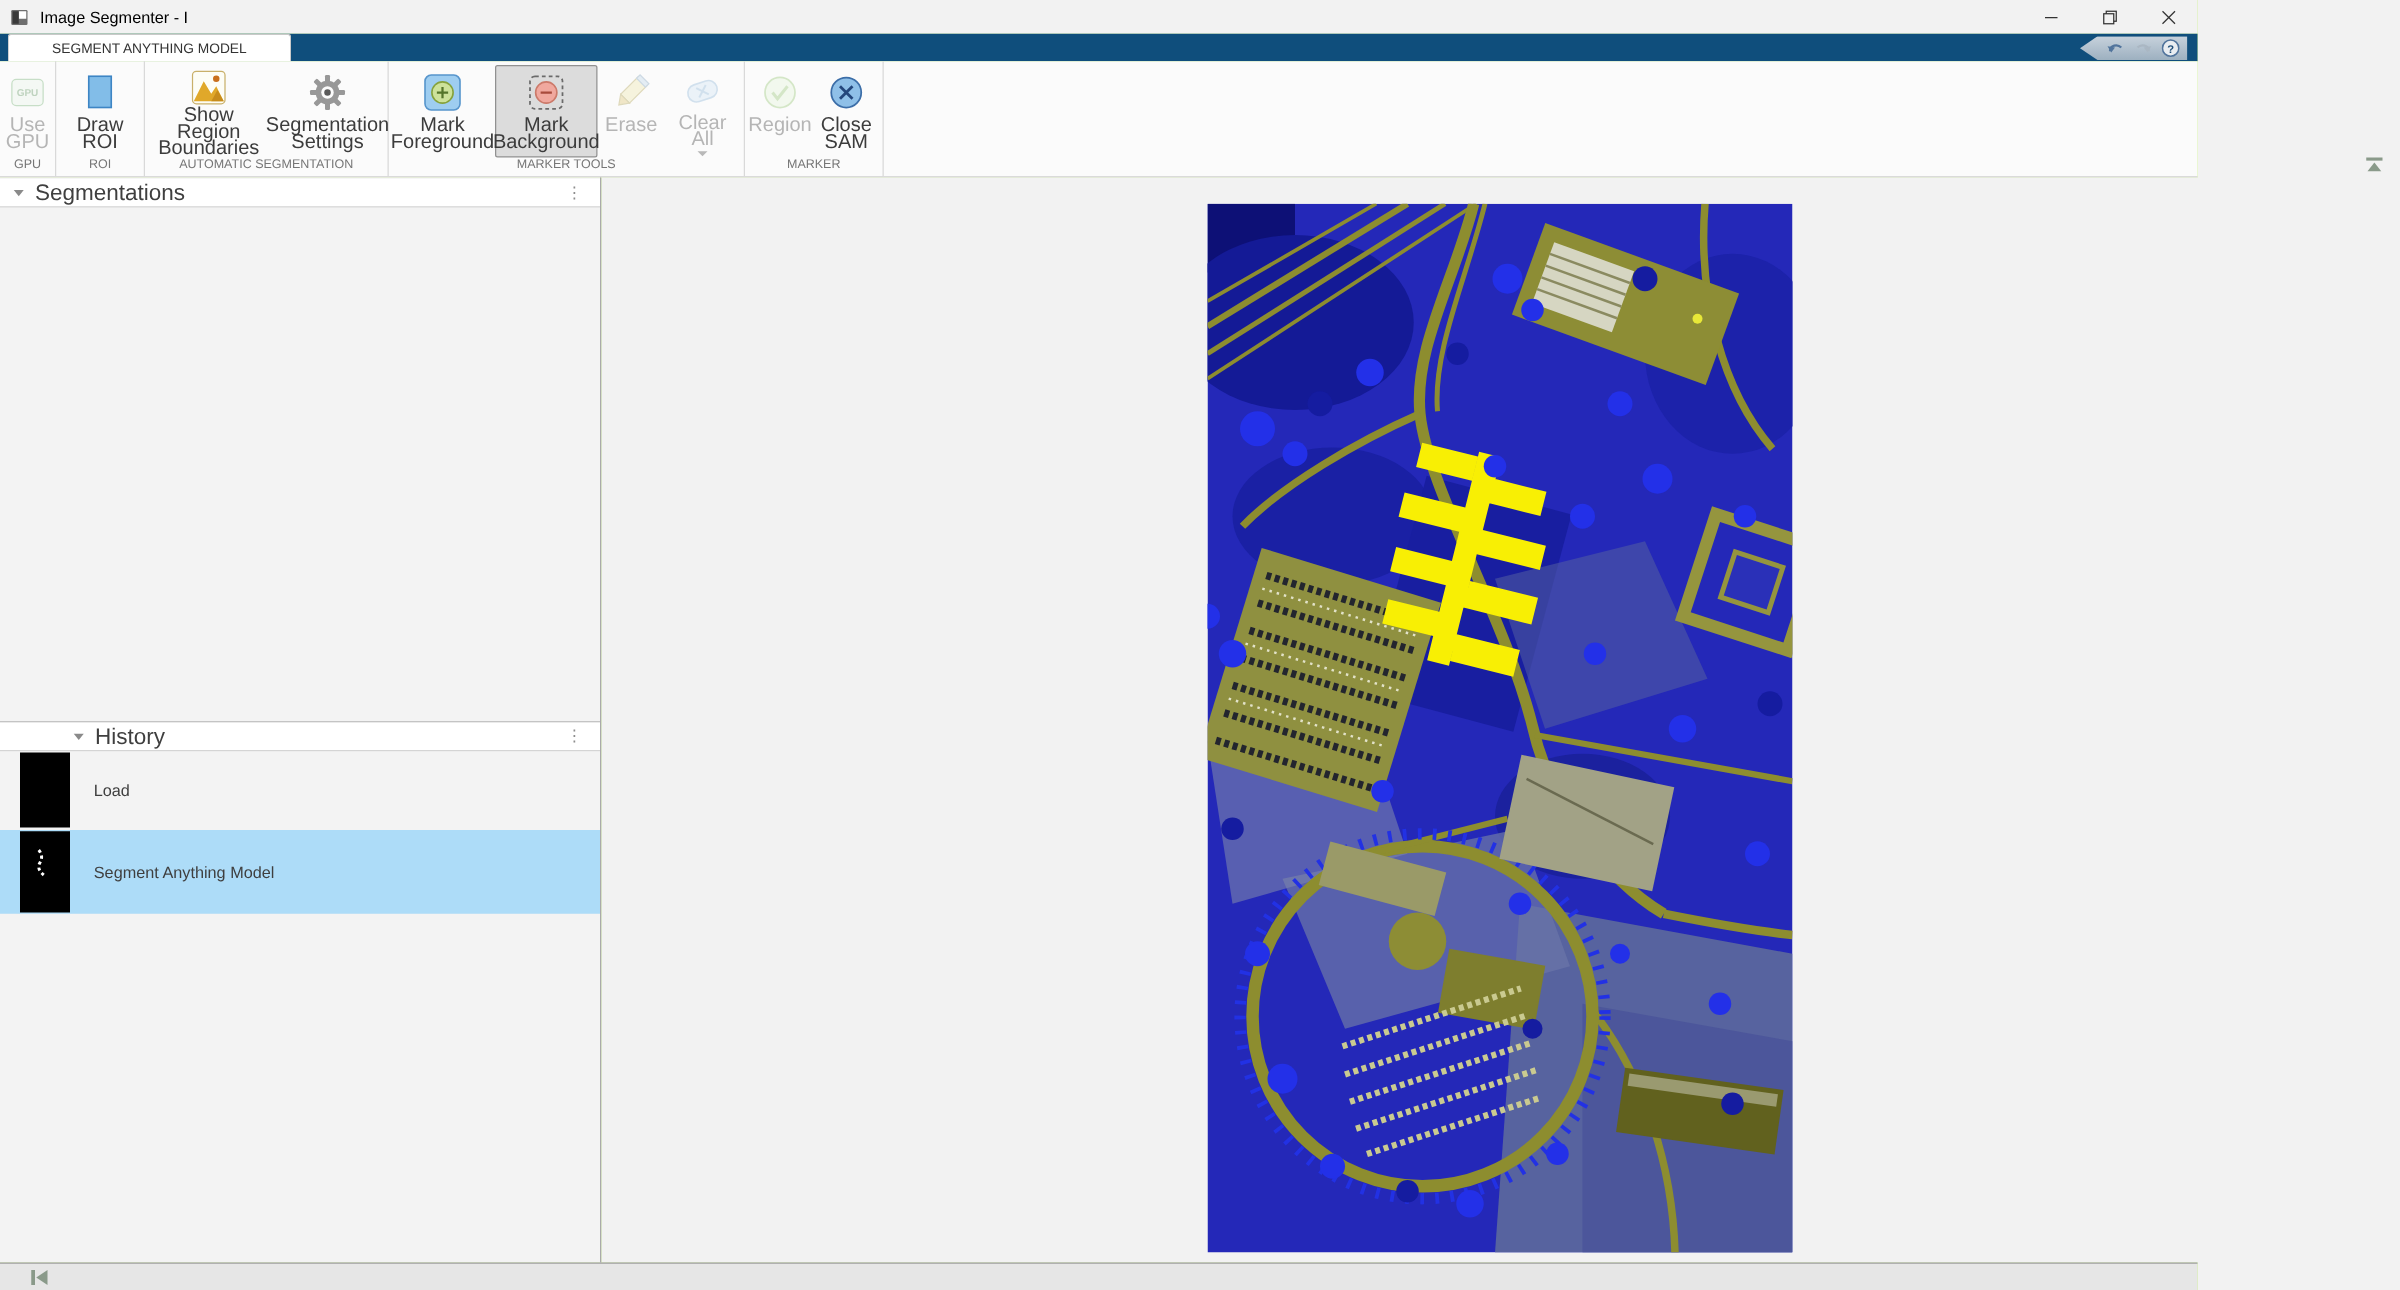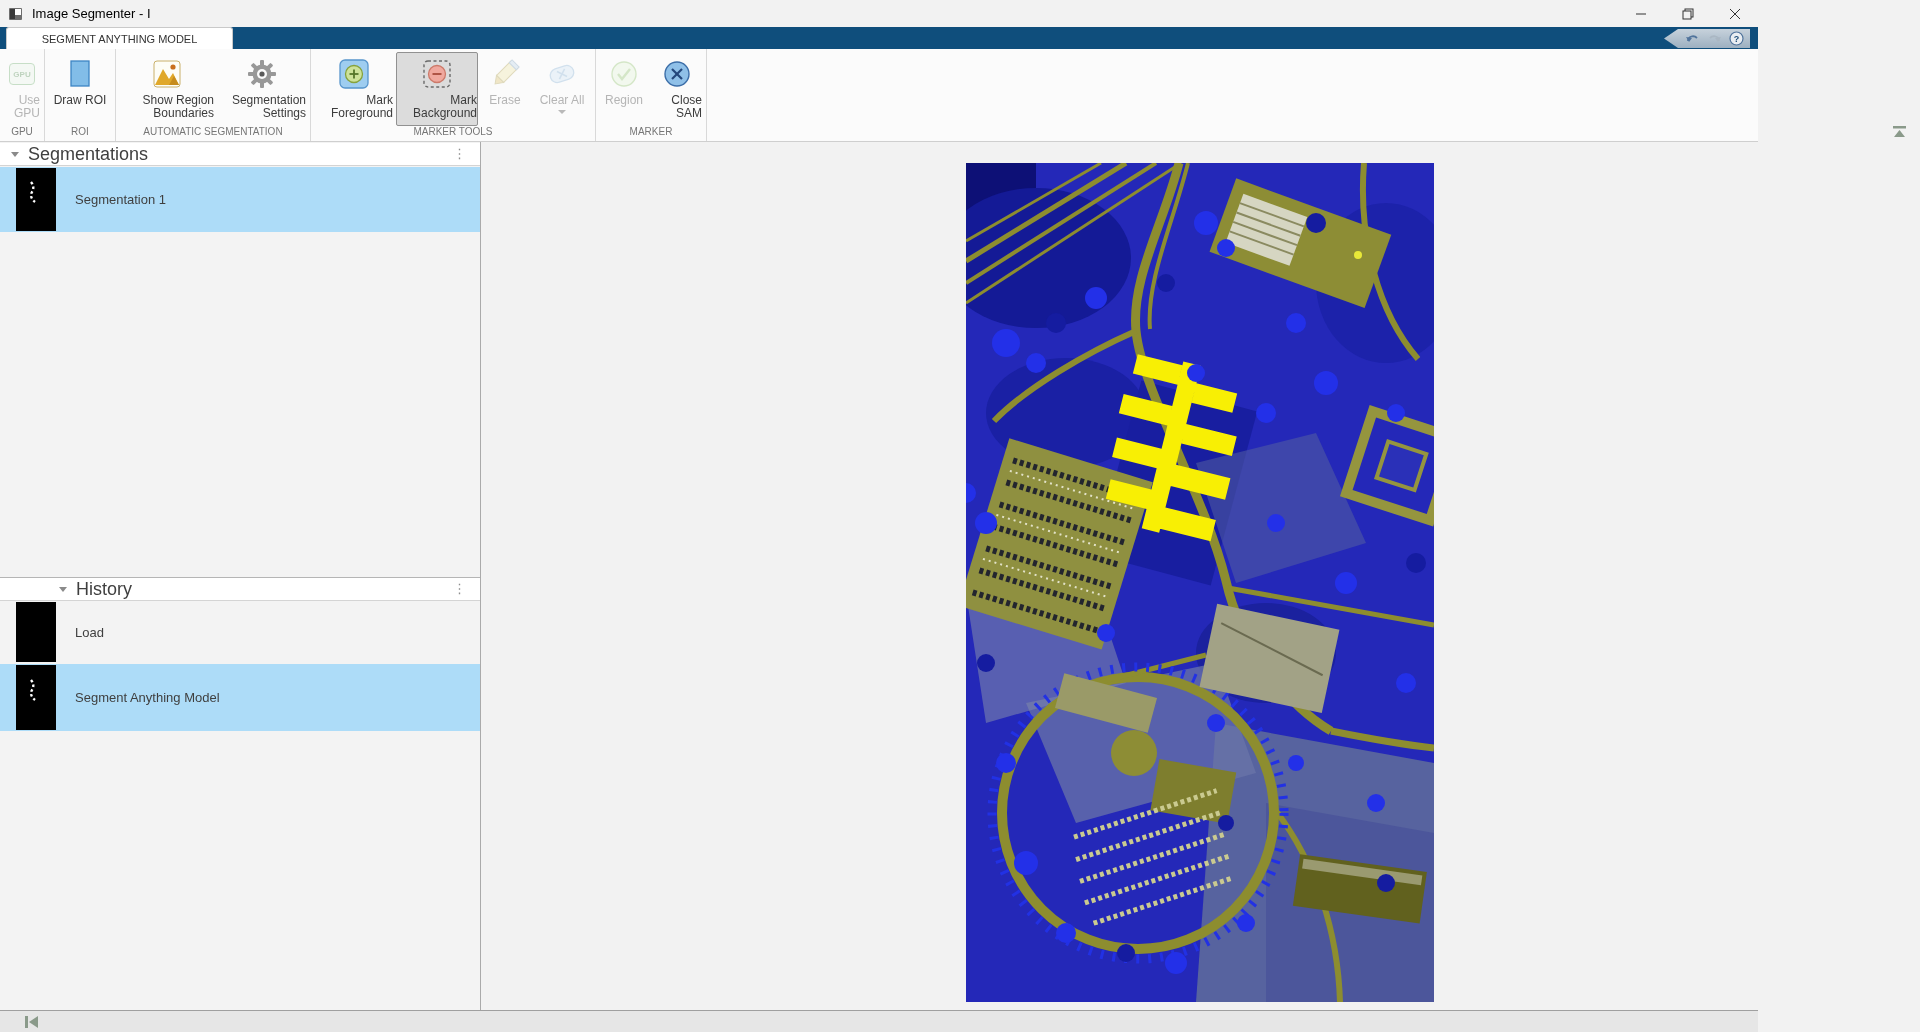--- a/index.html
+++ b/index.html
@@ -29,21 +29,21 @@
   
   .ribbon { position:absolute; left:0; top:49px; width:100%; height:93px; background:#fbfbfb;
             border-bottom:1px solid #cfcfcf; display:flex; align-items:stretch; }
   .rgroup { display:flex; flex-direction:column; border-right:1px solid #d9d9d9; padding:3px 2px 0 2px; }
   .rbuttons { display:flex; flex:1; align-items:flex-start; }
   .rbtn { display:flex; flex-direction:column; align-items:center; padding-top:3px;
           height:74px; margin:0 1px; border:1px solid transparent; border-radius:2px; }
   .rbtn.selected { background:#dcdcdc; border:1px solid #919191; }
   .ricon { height:36px; display:flex; align-items:center; justify-content:center; }
   .rbtn.disabled .ricon { opacity:.5; }
-  .rlabel { font-size:12px; line-height:13px; color:#3c3c3c; text-align:right; margin-top:2px; }
+  .rlabel { font-size:16px; line-height:13px; color:#3c3c3c; text-align:center; margin-top:2px; }
   .rbtn.disabled .rlabel { color:#b5b5b5; }
   .rgroup-label { height:15px; font-size:10px; color:#767676; text-align:center; padding-bottom:3px; }
   .caret { width:0; height:0; border-left:4px solid transparent; border-right:4px solid transparent;
            border-top:4px solid #b9b9b9; margin-top:3px; }
   .gpu-chip { width:26px; height:22px; border:1.5px solid #94c294; border-radius:4px; background:#eef7ee;
               color:#84ad84; font-size:8px; font-weight:bold; display:flex; align-items:center; justify-content:center; }
   .collapse-strip { position:absolute; left:1891px; top:125px; width:18px; height:14px; }
 
   
   .left-panel { position:absolute; left:0; top:142px; width:480px; height:868px; background:#f3f3f3; }
@@ -434,28 +434,20 @@
 
   <div class="left-panel"></div>
   <div class="panel-divider-v"></div>
 
   <div class="phead" style="top:143px;">
     <div class="tri"></div>
     <div class="ptitle">Segmentations</div>
     <div class="kebab">⋮</div>
   </div>
 
-  <div class="lrow selected" style="top:167px; height:65px;">
-    <div class="thumb">
-      <svg width="40" height="63">
-          <path d="M15,14 q4,5 1,10 q-3,5 3,10" fill="none" stroke="#fff" stroke-width="2.4" stroke-dasharray="2.5 2.5"></path>
-        </svg>
-    </div>
-    <div class="rowlabel">Segmentation 1</div>
-  </div>
 
   <div class="section-split" style="top:577px;"></div>
 
   <div class="phead" style="top:578px;padding-left:48px;">
     <div class="tri"></div>
     <div class="ptitle">History</div>
     <div class="kebab">⋮</div>
   </div>
 
   <div class="lrow" style="top:601px; height:62px;">

